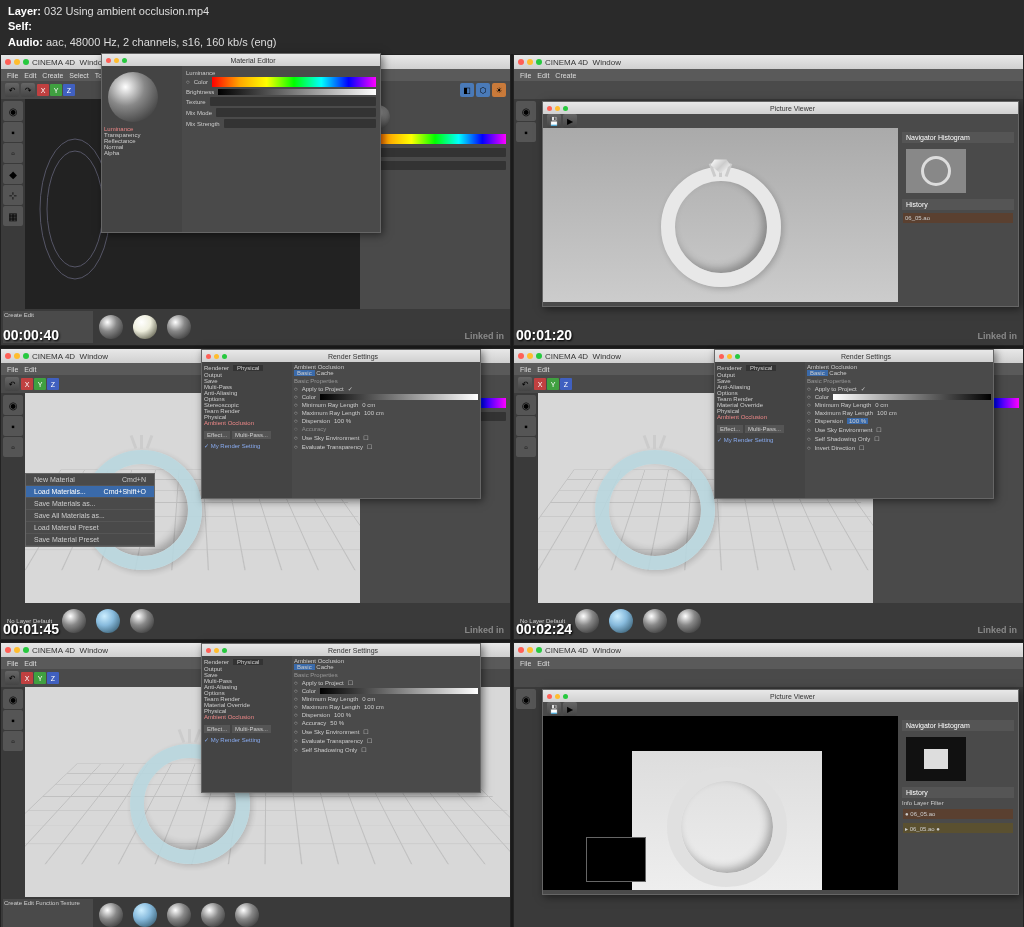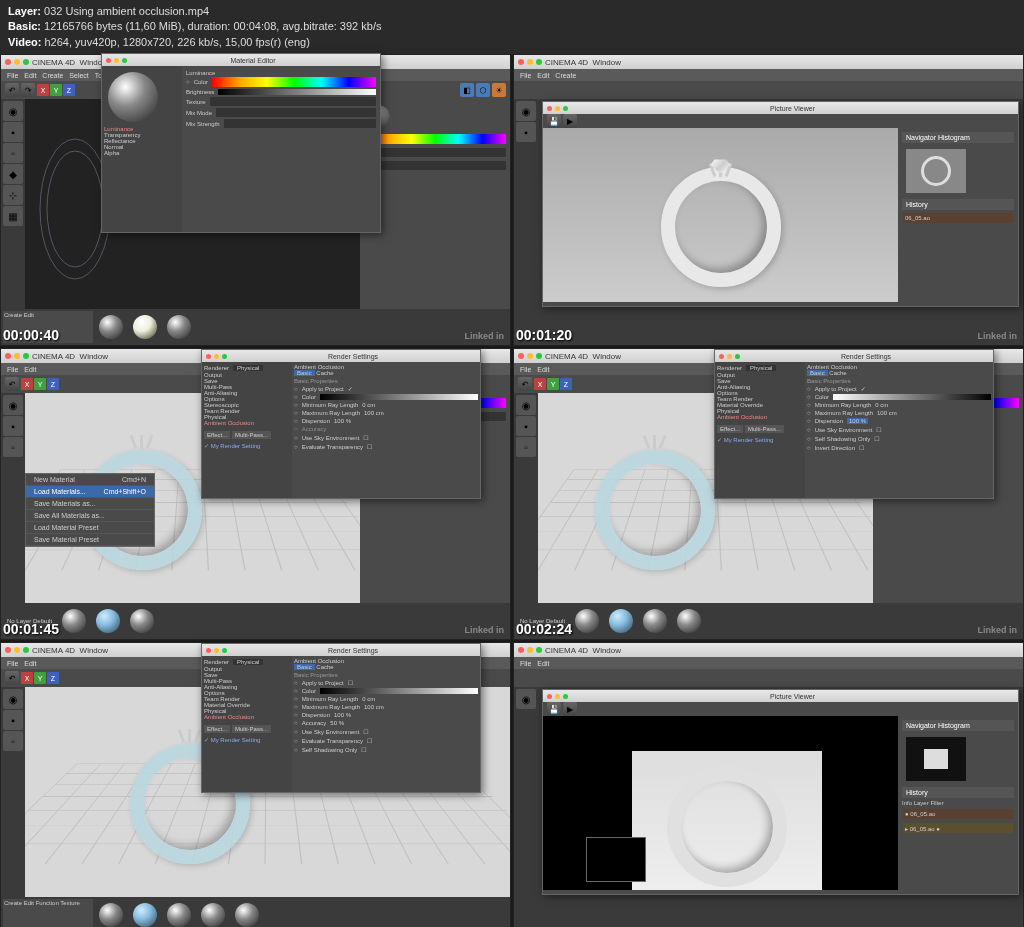--- a/index.html
+++ b/index.html
@@ -57,22 +57,22 @@
 .ctx-menu { position: absolute; background: #4a4a4a; border: 1px solid #666; font-size: 7px; color: #ccc; }
 .ctx-item { padding: 2px 8px; border-bottom: 1px solid #555; }
 .ctx-item.hl { background: #3a6aaa; color: #fff; }
 .thumb { width: 60px; height: 45px; background: #000; position: absolute; border: 1px solid #666; }
 </style>
 </head>
 <body>
 
 <div class="header">
   <div><span>Layer:</span> <text>032 Using ambient occlusion.mp4</text></div>
-  <div><span>Basic:</span> <text>12165766 bytes (11,60 MiB), duration: 00:04:08, avg.bitrate: 392 kb/s</text></div>
-  <div><span>Video:</span> <text>h264, yuv420p, 1280x720, 226 kb/s, 15,00 fps(r) (eng)</text></div>
+  <div><span>Self:</span> </div>
+  <div><span>Audio:</span> <text>aac, 48000 Hz, 2 channels, s16, 160 kb/s (eng)</text></div>
 </div>
 
 <div class="grid">
 
 <div class="frame">
   <div class="titlebar"><span class="dot r"></span><span class="dot y"></span><span class="dot g"></span><span>CINEMA 4D</span>&nbsp;&nbsp;<span>Window</span></div>
   <div class="menubar">
         <span>File</span>
         <span>Edit</span>
         <span>Create</span>

